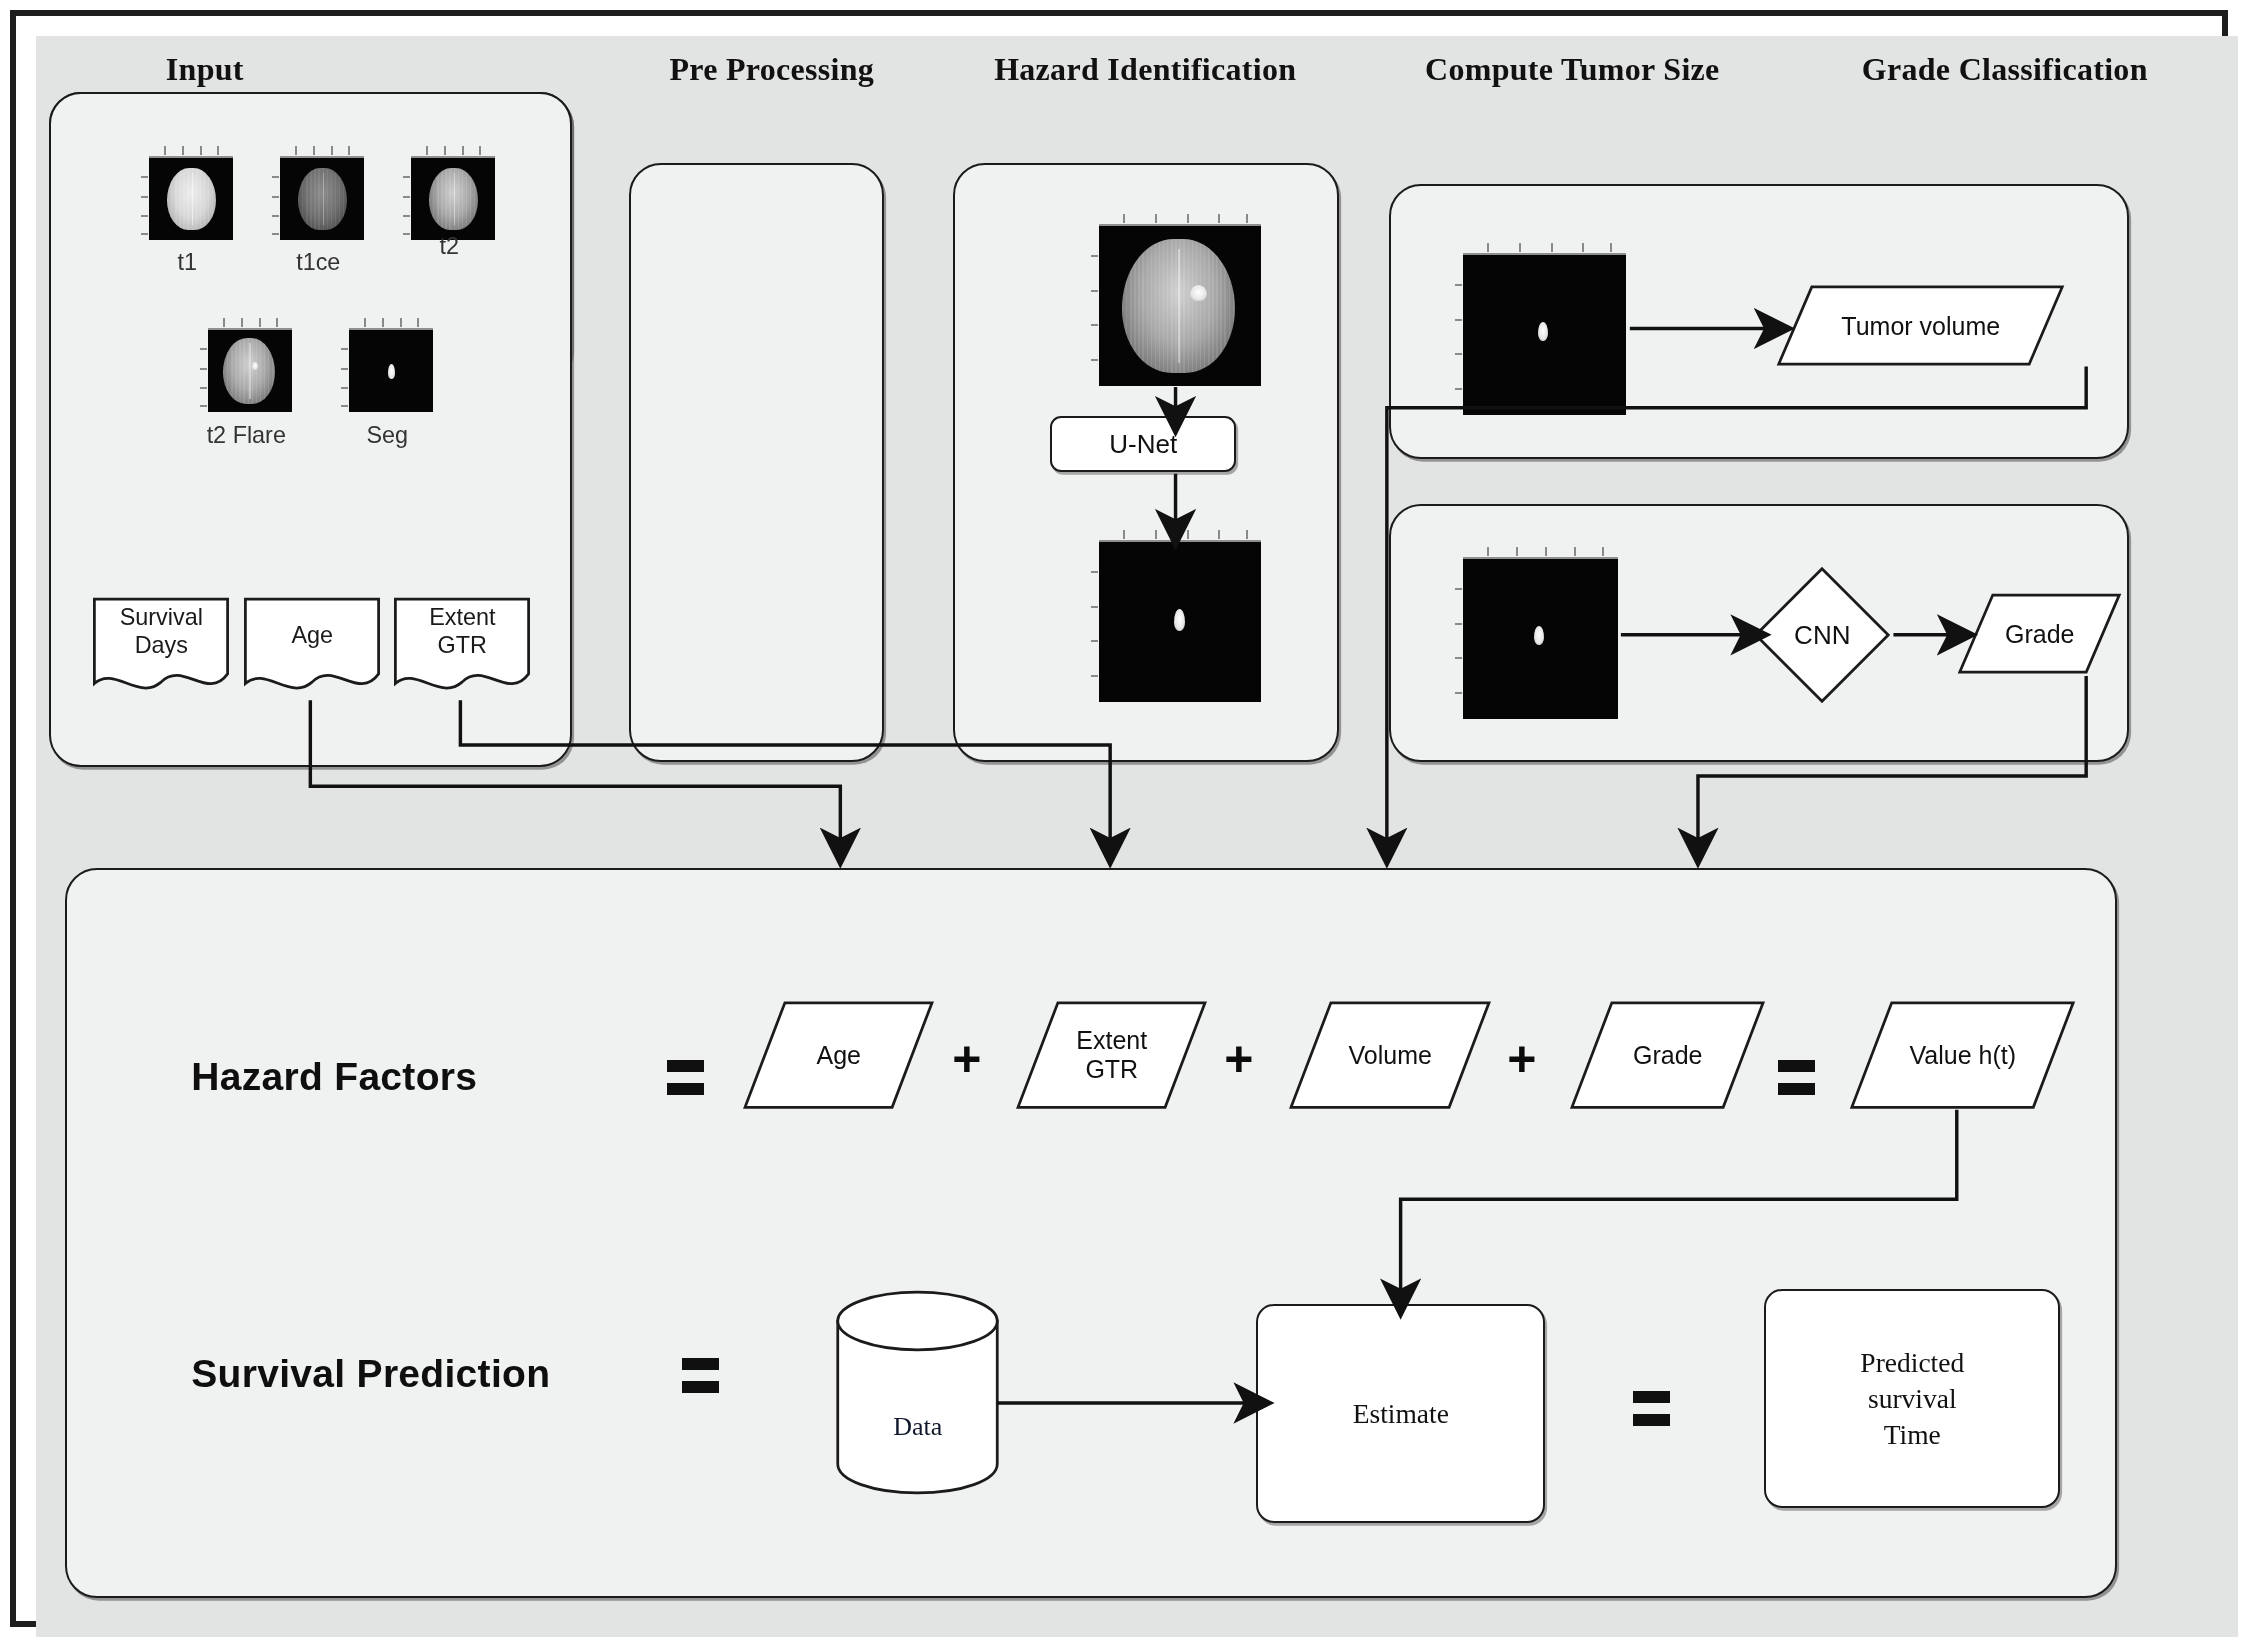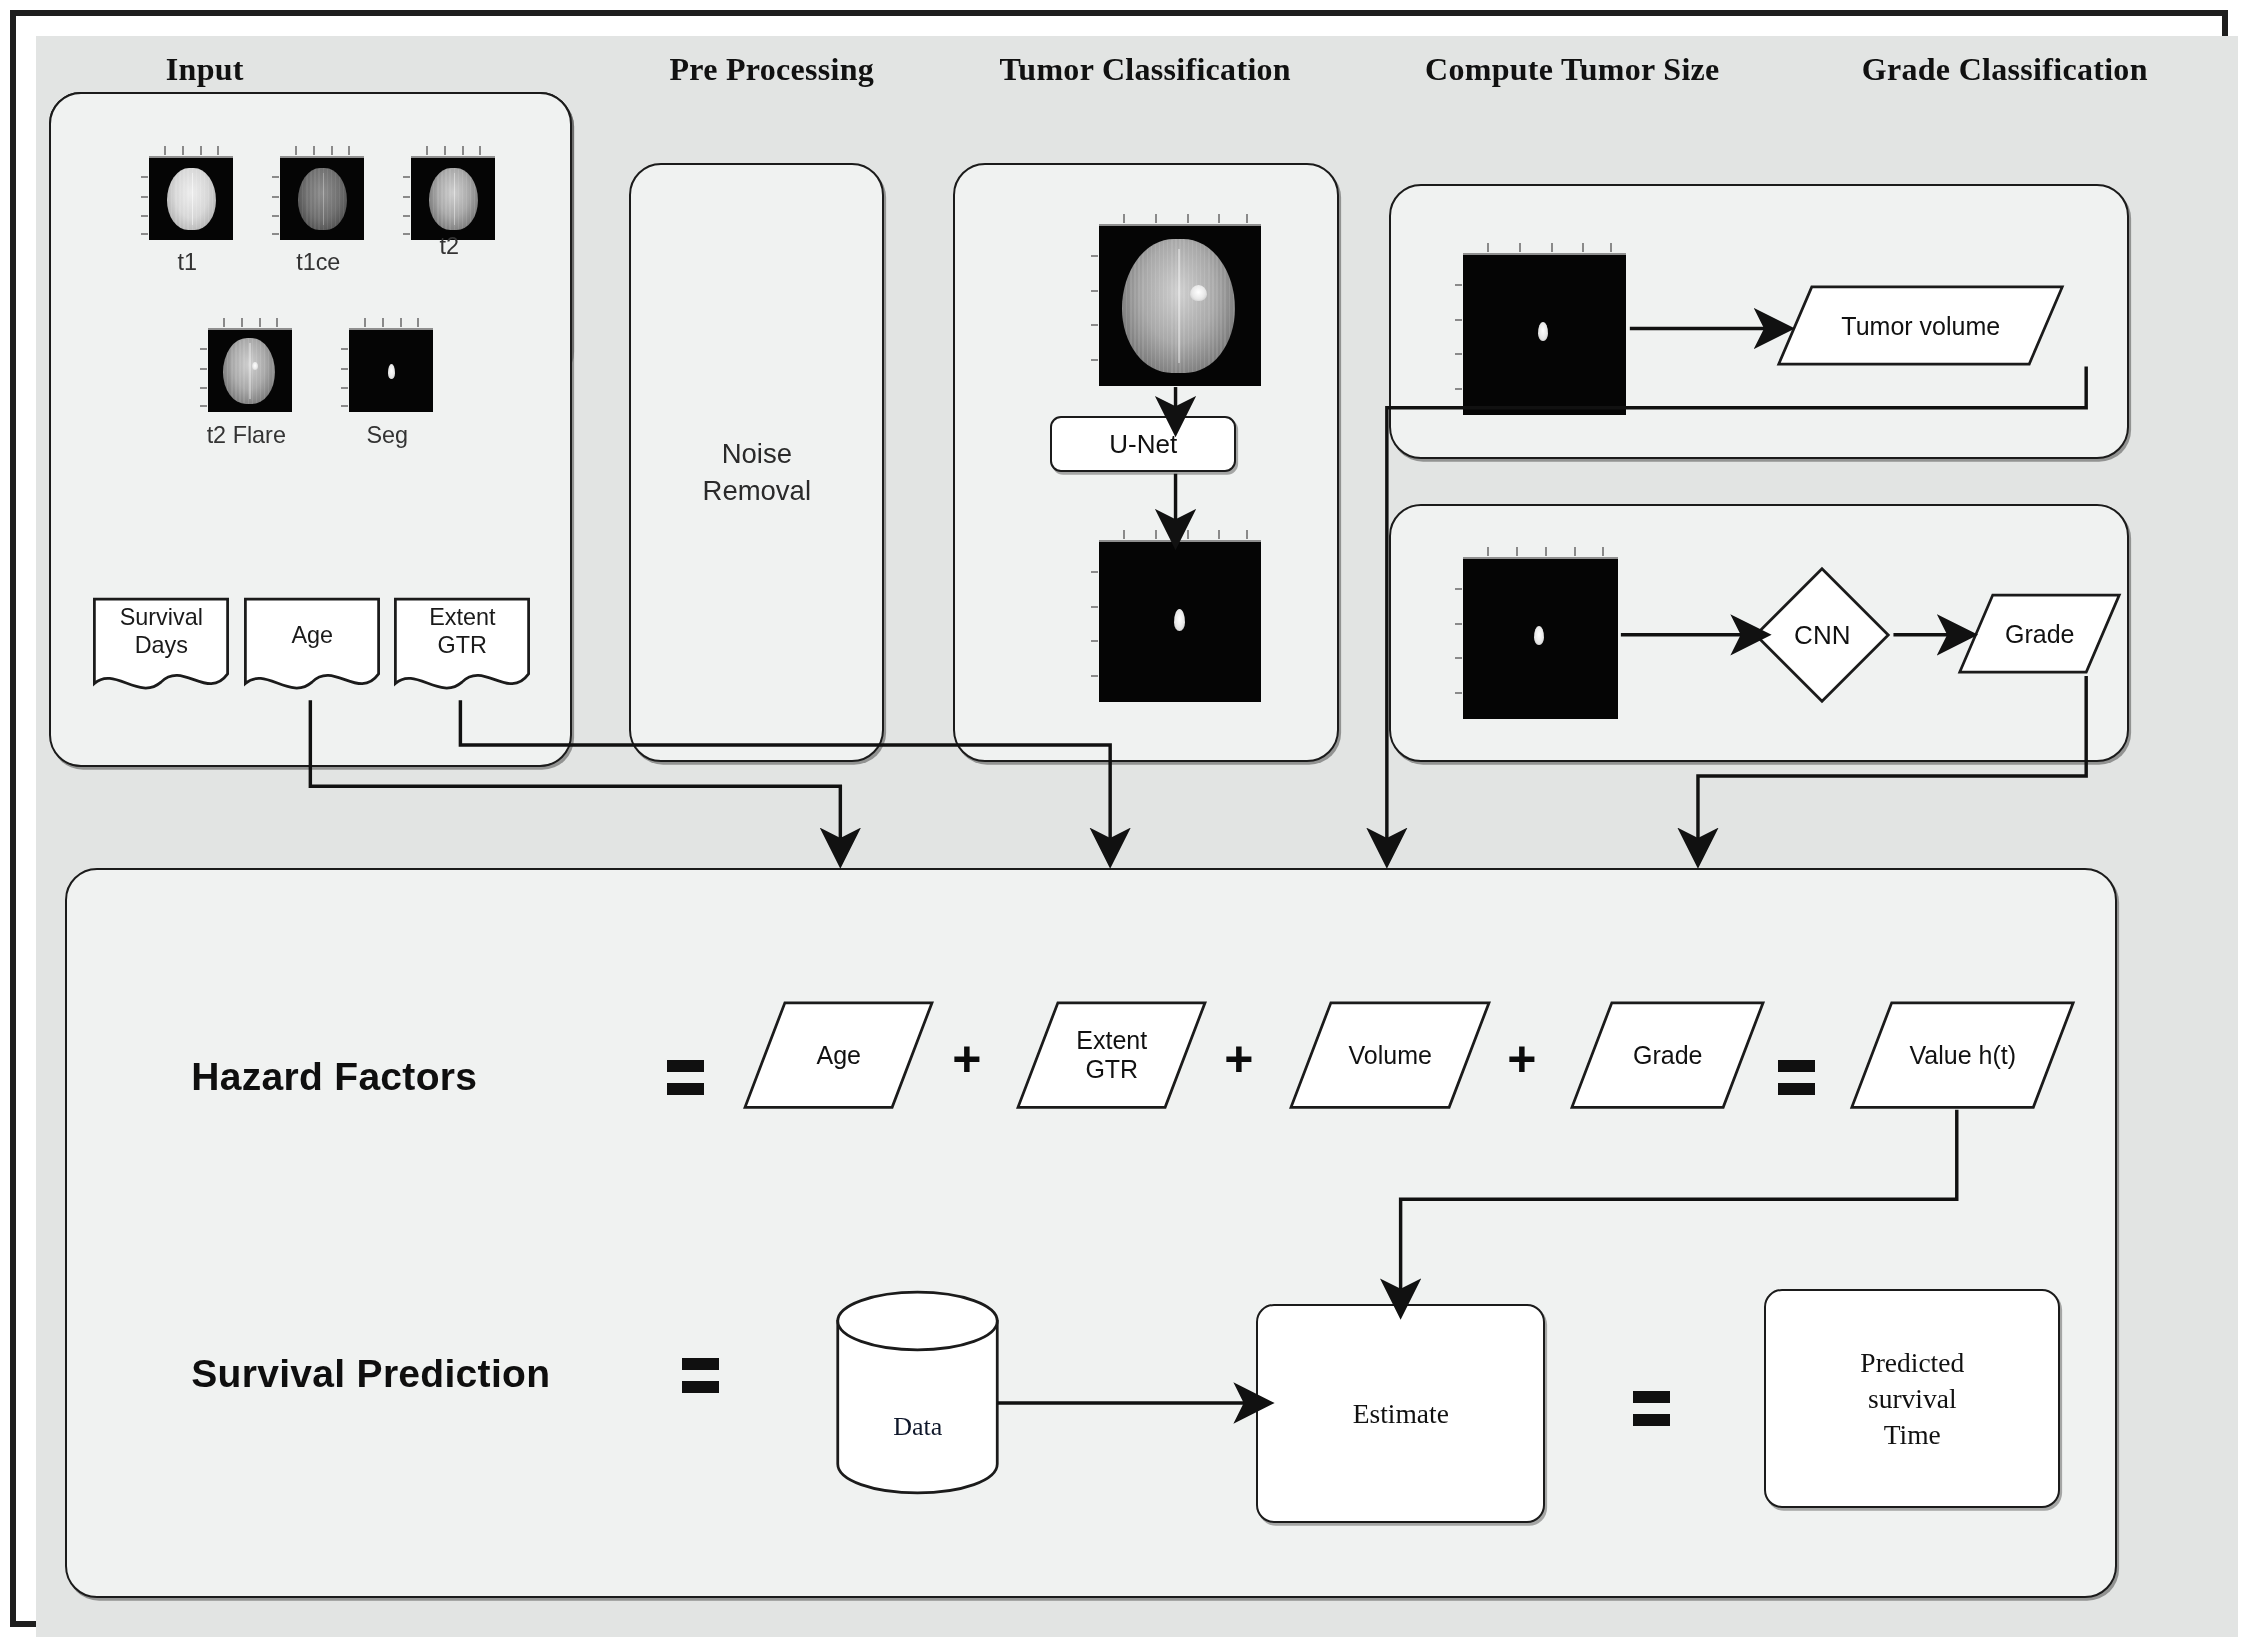--- a/index.html
+++ b/index.html
@@ -139,21 +139,21 @@
 </style>
 </head>
 <body>
 
 <div id="root">
   <div class="outer-frame">
     <div class="canvas">
 
       <div class="col-title" style="left:55px;top:15px;width:227px;">Input</div>
       <div class="col-title" style="left:598px;top:15px;width:275px;">Pre Processing</div>
-      <div class="col-title" style="left:916px;top:15px;width:386px;">Tumor Classification</div>
+      <div class="col-title" style="left:916px;top:15px;width:386px;">Hazard Identification</div>
       <div class="col-title" style="left:1343px;top:15px;width:386px;">Compute Tumor Size</div>
       <div class="col-title" style="left:1769px;top:15px;width:399px;">Grade Classification</div>
 
       <div class="panel" style="left:12.4px;top:56px;width:523px;height:289px;"></div>
 
       <div class="panel" style="left:12.4px;top:56px;width:523px;height:289px;opacity:0;"></div>
 
       <div class="panel" style="left:12.4px;top:56px;width:523px;height:289px;opacity:0;"></div>
 
       <div class="panel" style="left:12.4px;top:56px;width:523px;height:289px;opacity:0;"></div>
@@ -265,23 +265,20 @@
       <div class="doc" style="left:357px;top:561px;width:138px;height:103px;">
         <svg width="138" height="103" viewBox="0 0 200 150">
           <path d="M3 3 H197 V112 C168 152 132 92 100 124 C68 152 32 100 3 126 Z" fill="#ffffff" stroke="#1b1b1b" stroke-width="4"></path>
         </svg>
         <div class="doc-label">
           <span>Extent</span><br><span>GTR</span>
         </div>
       </div>
 
       <div class="panel" style="left:593px;top:127px;width:255px;height:599px;"></div>
-      <div class="mri-caption" style="left:593px;top:399px;width:255px;font-size:27.5px;line-height:37px;color:#2a2a2a;">
-        <span>Noise</span><br><span>Removal</span>
-      </div>
 
       <div class="panel" style="left:917px;top:127px;width:386px;height:599px;"></div>
 
       <div class="mri" style="left:1053px;top:178px;width:172px;height:172px;">
         <div class="plot">
           <div class="brain mid" style="left:14%;top:8%;width:70%;height:84%;">
             <div class="midline" style="background:rgba(255,255,255,.4)"></div>
             <div class="lesion" style="left:60%;top:34%;width:15%;height:12%;"></div>
           </div>
         </div>

